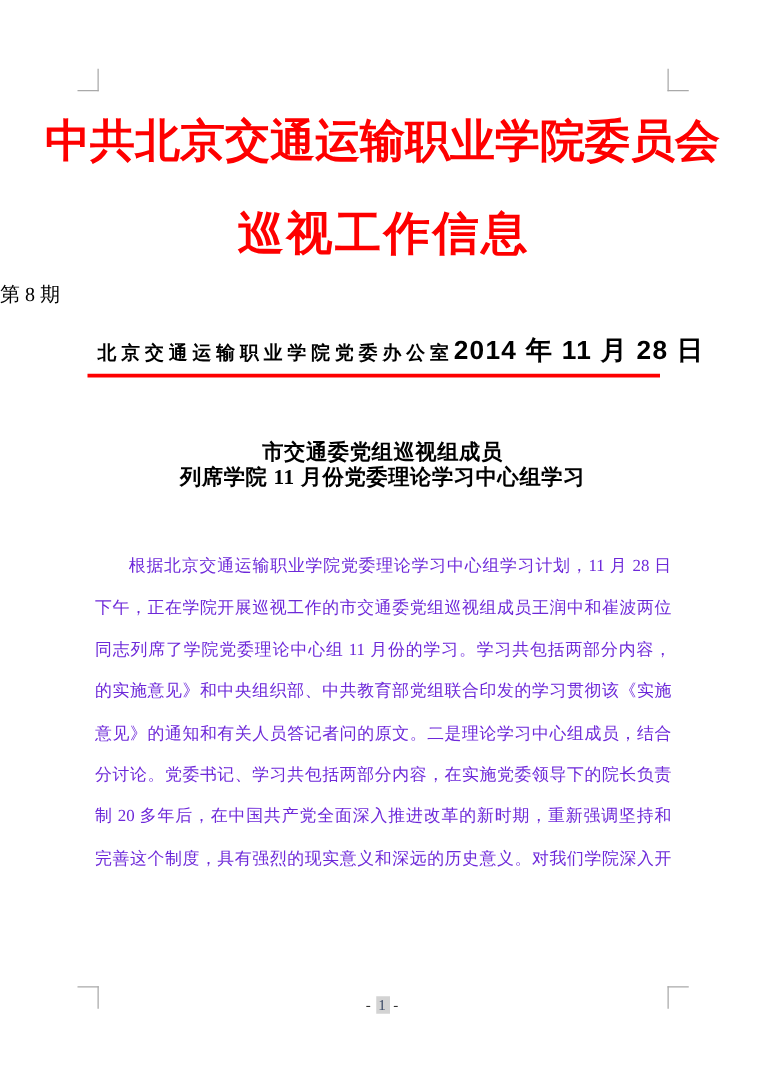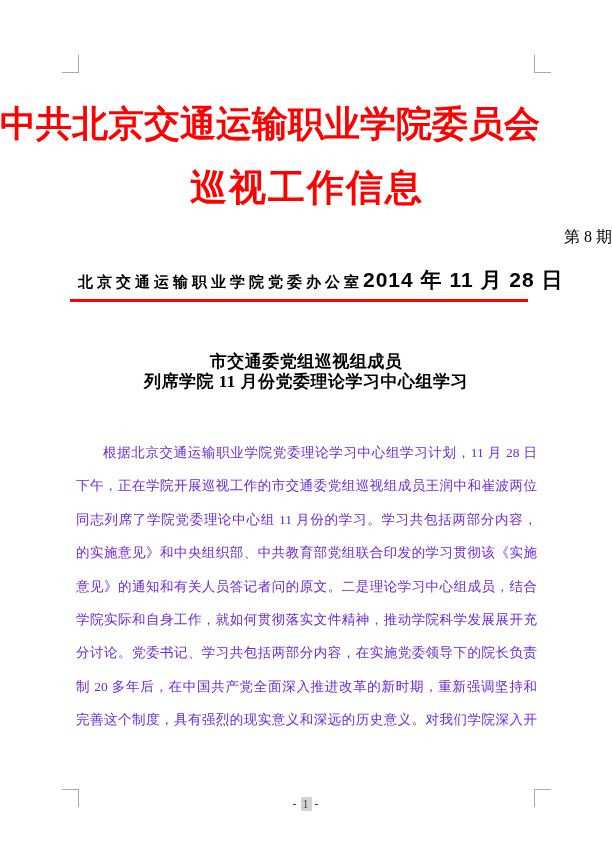--- a/index.html
+++ b/index.html
@@ -26,48 +26,48 @@
   .crop-tl { left: 62px;  top: 55px;  border-right: 1px solid #a9a9a9; border-bottom: 1px solid #a9a9a9; }
   .crop-tr { left: 534px; top: 55px;  border-left: 1px solid #a9a9a9;  border-bottom: 1px solid #a9a9a9; }
   .crop-bl { left: 62px;  top: 789px; border-right: 1px solid #a9a9a9; border-top: 1px solid #a9a9a9; }
   .crop-br { left: 534px; top: 789px; border-left: 1px solid #a9a9a9;  border-top: 1px solid #a9a9a9; }
 
   .masthead-title {
     position: absolute;
     top: 92px;
     left: 0;
     width: 612px;
+    text-align: center;
     font-size: 36px;
     line-height: 1.2;
     font-weight: bold;
     color: #fe0000;
     letter-spacing: 0px;
     white-space: nowrap;
-    margin-top: 11px;
   }
   .masthead-subtitle {
     position: absolute;
     top: 166px;
     left: 0;
     width: 612px;
     text-align: center;
     font-size: 37px;
     line-height: 1.2;
     font-weight: bold;
     color: #fe0000;
     letter-spacing: 2px;
     text-indent: 2px;
     white-space: nowrap;
   }
   .issue-number {
     position: absolute;
     top: 226px;
     left: 0;
     width: 612px;
-    text-align: right;
+    text-align: left;
     font-size: 16px;
     line-height: 1.4;
     color: #000;
   }
   .publisher-row {
     position: absolute;
     top: 266px;
     left: 70px;
     width: 458px;
     box-sizing: border-box;
@@ -165,21 +165,20 @@
   <div class="article-heading line1">市交通委党组巡视组成员</div>
 
   <div class="article-heading line2">列席学院 11 月份党委理论学习中心组学习</div>
 
   <div class="article-body">
       <div class="body-line">根据北京交通运输职业学院党委理论学习中心组学习计划，11 月 28 日</div>
       <div class="body-line">下午，正在学院开展巡视工作的市交通委党组巡视组成员王润中和崔波两位</div>
       <div class="body-line">同志列席了学院党委理论中心组 11 月份的学习。学习共包括两部分内容，</div>
       <div class="body-line">的实施意见》和中央组织部、中共教育部党组联合印发的学习贯彻该《实施</div>
       <div class="body-line">意见》的通知和有关人员答记者问的原文。二是理论学习中心组成员，结合</div>
-      <div class="body-line">学院实际和自身工作，就如何贯彻落实文件精神，推动学院科学发展展开充</div>
       <div class="body-line">分讨论。党委书记、学习共包括两部分内容，在实施党委领导下的院长负责</div>
       <div class="body-line">制 20 多年后，在中国共产党全面深入推进改革的新时期，重新强调坚持和</div>
       <div class="body-line">完善这个制度，具有强烈的现实意义和深远的历史意义。对我们学院深入开</div>
     </div>
 
   <div class="page-footer">
     <span>-</span><span class="pgnum" style="background: rgb(211, 211, 211);">1</span><span>-</span>
   </div>
 
 </div>

